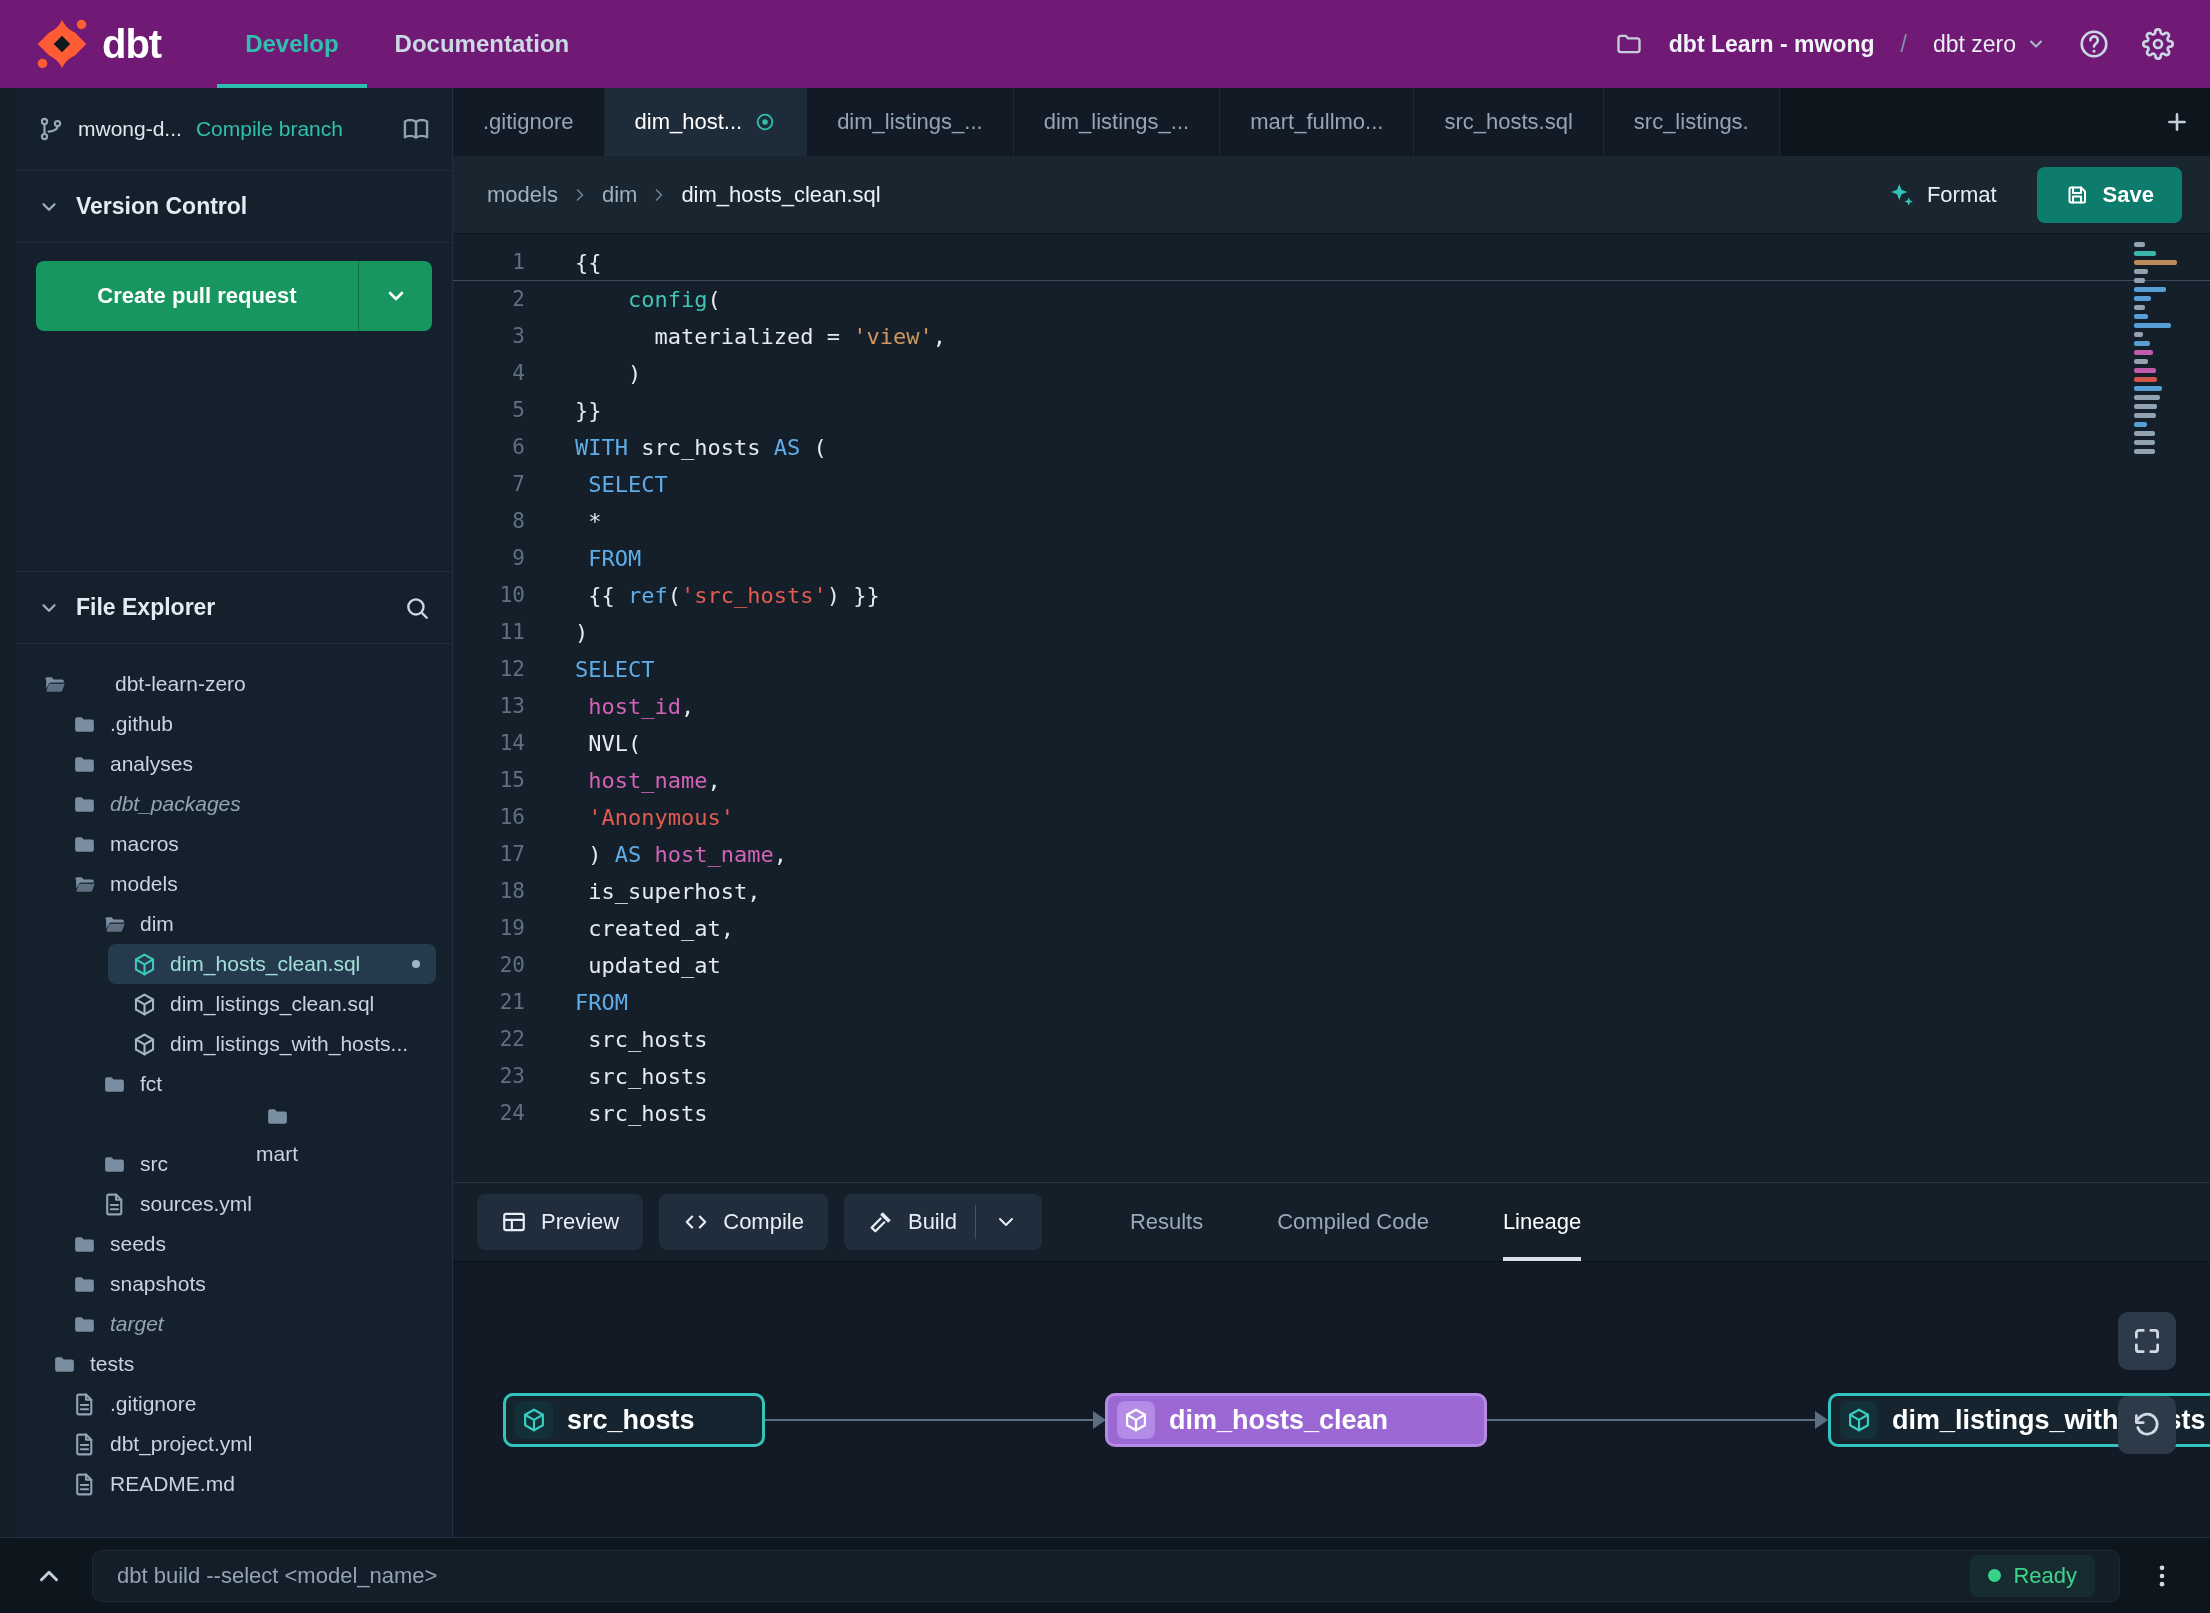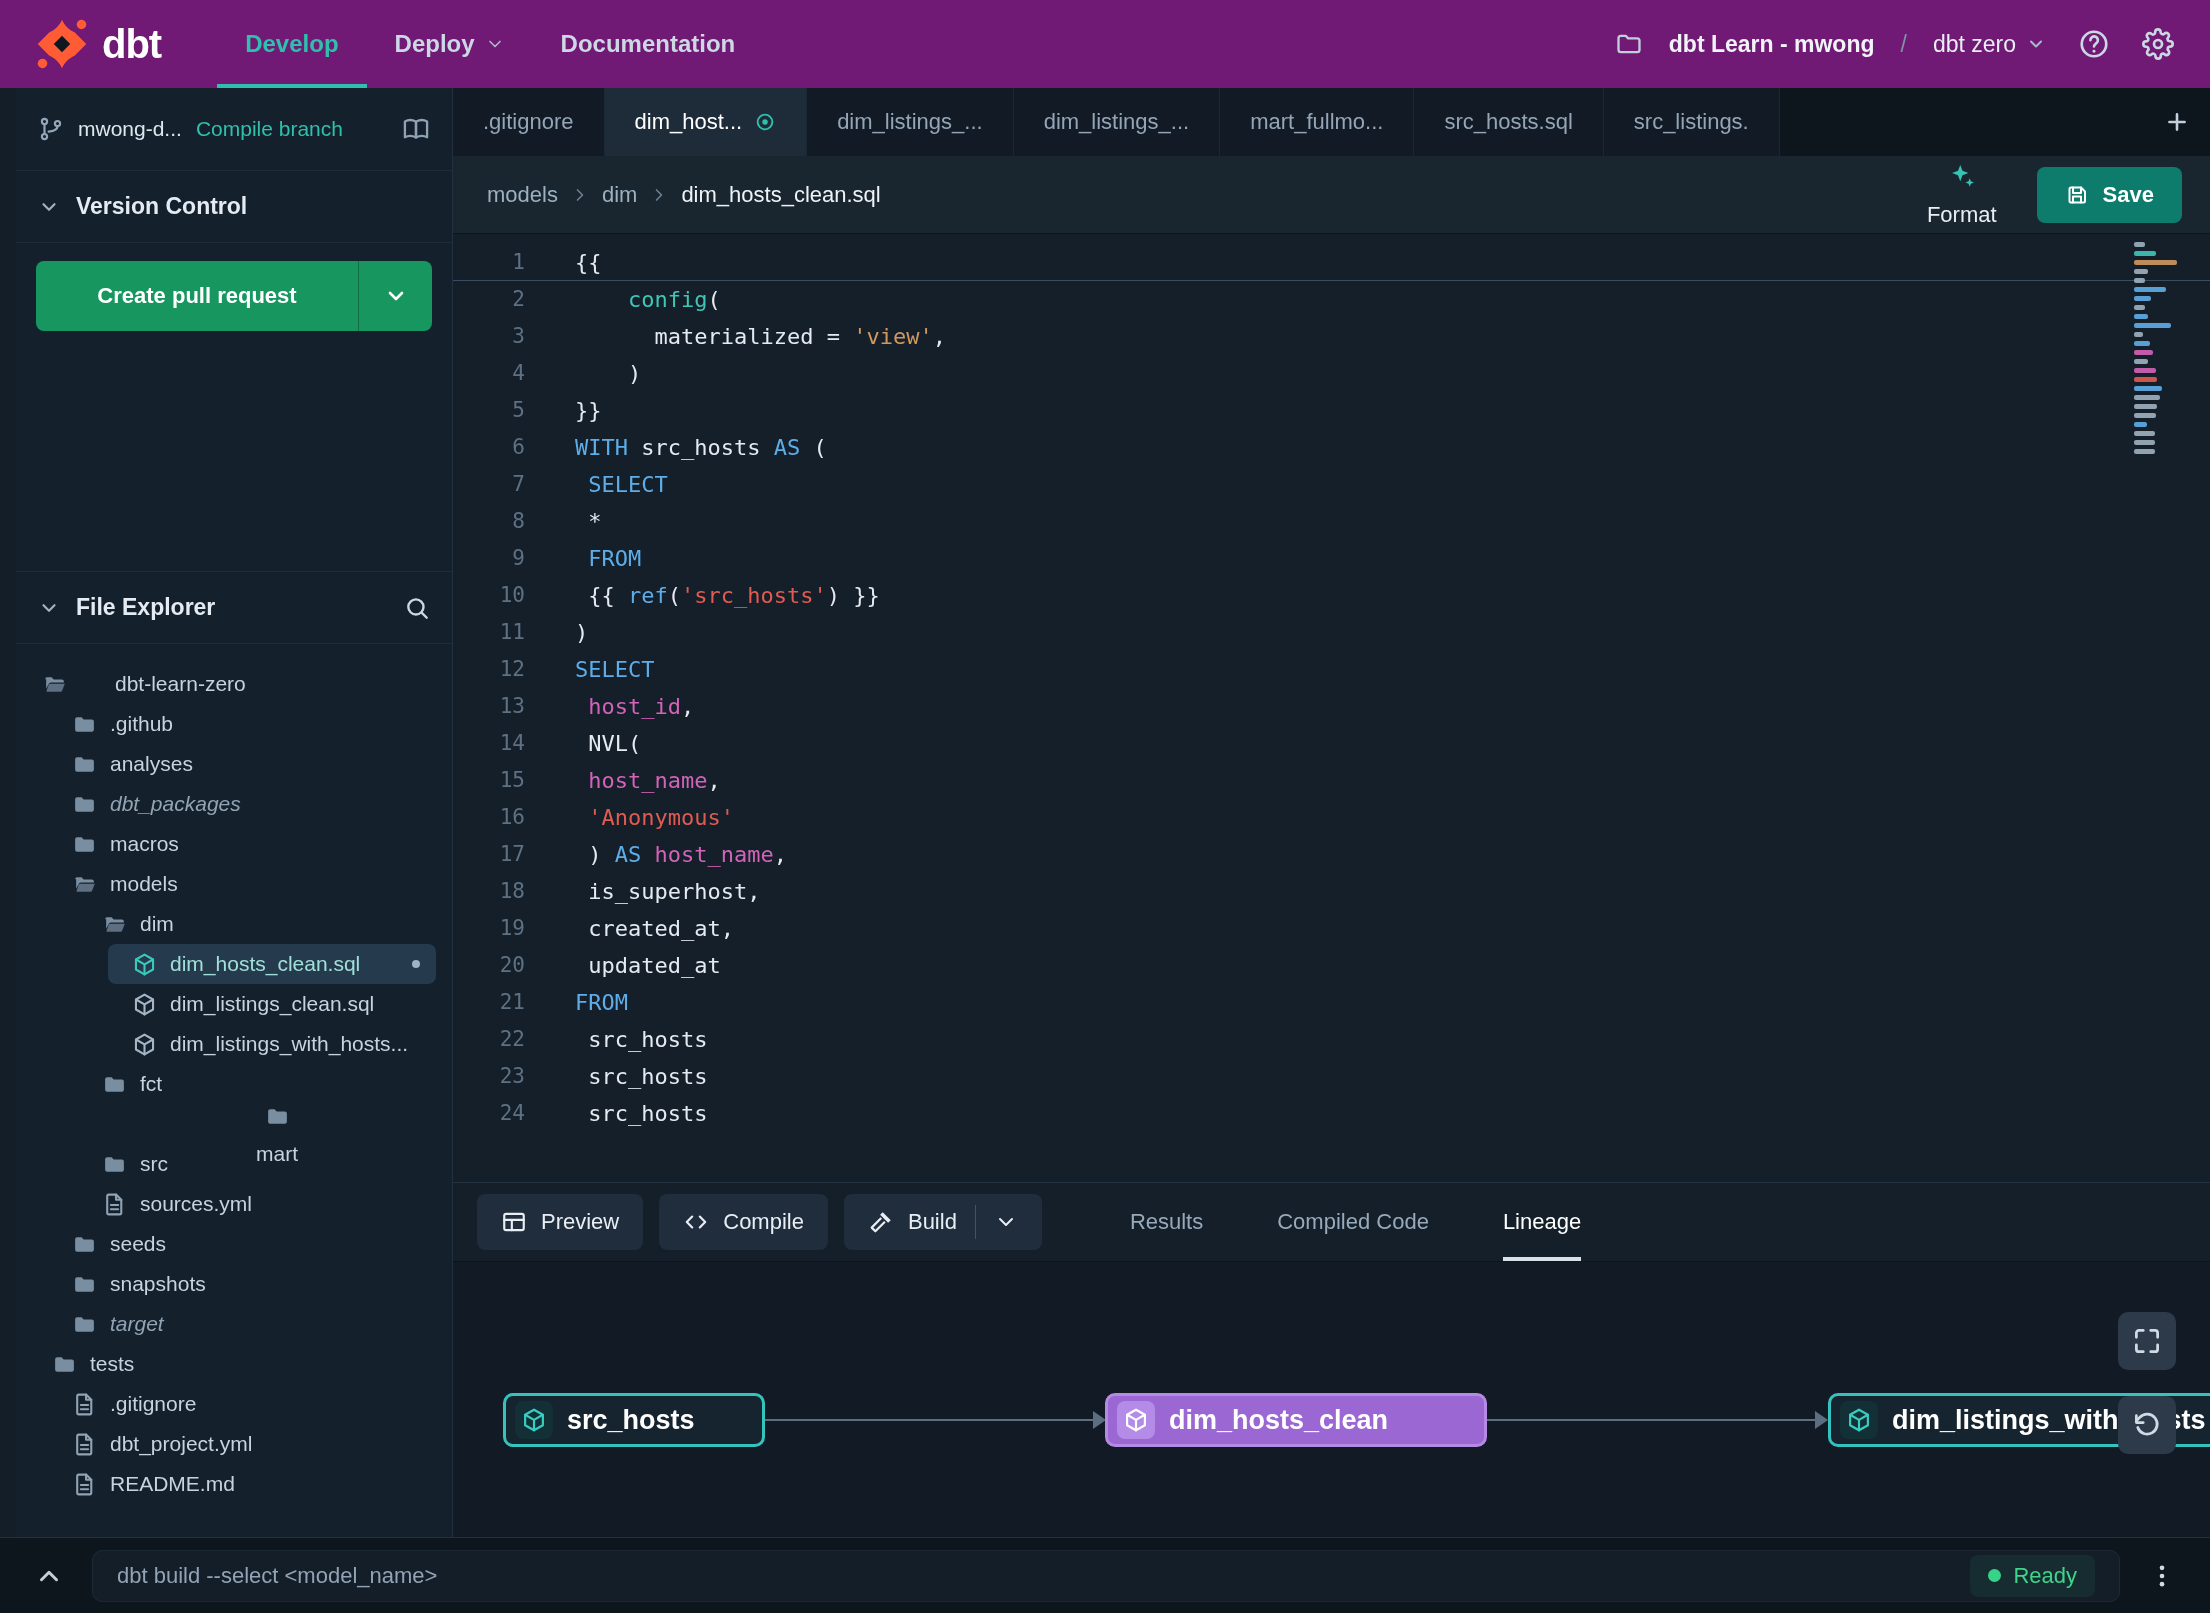--- a/index.html
+++ b/index.html
@@ -66,21 +66,21 @@
   .tab.active { background:#1e2c3a; color:#fff; }
   .tab-dot { width:22px; height:22px; color:#2fc0ad; }
   .tab-plus { margin-left:auto; width:66px; display:flex; align-items:center; justify-content:center; color:#c3d0db; cursor:pointer; }
   .tab-plus .icon { width:26px; height:26px; }
 
   .breadcrumb-row { height:78px; flex:none; background:#19252f; display:flex; align-items:center; padding:0 28px; gap:6px; font-size:22px; border-bottom:1px solid #0e151c; }
   .crumb { color:#9bb0c0; padding:0 6px; }
   .crumb.last { color:#eef3f7; }
   .crumb-sep { width:20px; height:20px; color:#6c8093; }
   .bc-right { margin-left:auto; display:flex; align-items:center; gap:40px; }
-  .format-btn { display:flex; align-items:center; gap:12px; color:#e8eef3; cursor:pointer; font-size:22px;flex-direction:column; }
+  .format-btn { display:flex; align-items:center; gap:12px; color:#e8eef3; cursor:pointer; font-size:22px; }
   .sparkle-icon { width:28px; height:28px; color:#35c3b5; }
   .save-btn { height:56px; padding:0 28px; background:#0d7c6c; border-radius:8px; display:flex; align-items:center; gap:14px; font-size:22px; font-weight:600; color:#fff; cursor:pointer; }
   .save-icon { width:24px; height:24px; }
 
   
   .editor { flex:1; min-height:0; position:relative; background:#141f2a; overflow:hidden; padding-top:10px; font-family:"DejaVu Sans Mono", monospace; }
   .code-row { display:flex; height:37px; line-height:37px; font-size:22px; }
   .code-row.current { border-bottom:1px solid #3a4c60; }
   .ln { width:72px; flex:none; text-align:right; color:#5e7183; font-size:21px; }
   .code { padding-left:50px; white-space:pre; }
@@ -142,28 +142,20 @@
             <circle cx="3" cy="21" r="2.2"></circle>
           </g>
           <path d="M12 8.2L15.8 12 12 15.8 8.2 12z" fill="#10181f"></path>
         </svg>
     </span>
     <span class="logo-text">dbt</span>
   </div>
   <nav class="nav-menu" id="nav-menu">
       <div class="nav-item active">
         <span>Develop</span>
-      </div>
-      <div class="nav-item">
-        <span>Deploy</span>
-        <span class="icon nav-chevron">
-          <svg viewBox="0 0 24 24" fill="none" stroke="currentColor" stroke-width="2" stroke-linecap="round" stroke-linejoin="round">
-            <polyline points="6 9 12 15 18 9"></polyline>
-          </svg>
-        </span>
       </div>
       <div class="nav-item">
         <span>Documentation</span>
       </div>
     </nav>
   <div class="nav-right">
     <span class="icon nav-folder">
       <svg viewBox="0 0 24 24" fill="none" stroke="currentColor" stroke-width="2" stroke-linecap="round" stroke-linejoin="round">
           <path d="M3 7a2 2 0 0 1 2-2h4.2l2 2.2H19a2 2 0 0 1 2 2V17a2 2 0 0 1-2 2H5a2 2 0 0 1-2-2z"></path>
         </svg>

